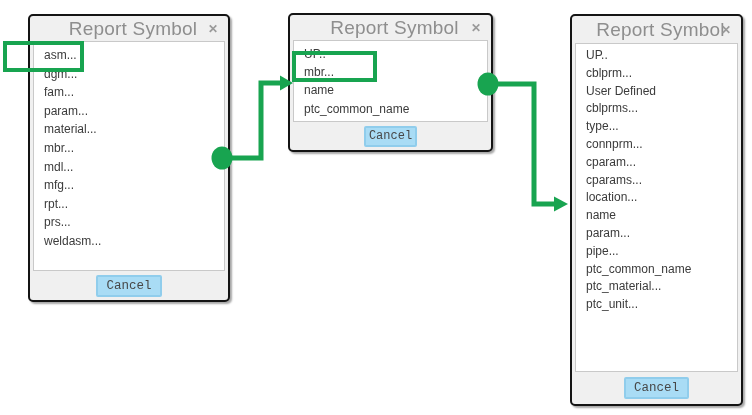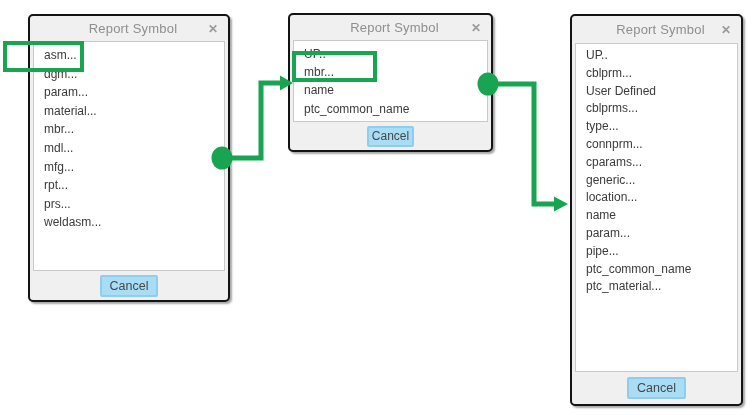--- a/index.html
+++ b/index.html
@@ -18,36 +18,36 @@
     border:2px solid var(--dialog-border); border-radius:5px;
     box-shadow:2px 2px 2px rgba(0,0,0,.35);
     display:flex; flex-direction:column;
   }
   .d1{left:28px;  top:14px; width:202px; height:288px;}
   .d2{left:288px; top:13px; width:205px; height:139px;}
   .d3{left:570px; top:14px; width:173px; height:392px;}
 
   .titlebar{flex:0 0 25px; position:relative; display:flex; align-items:center; justify-content:center;}
   .d3 .titlebar{flex-basis:27px;}
-  .title{font-size:13px; color:var(--title-text); letter-spacing:.2px;margin-left:8px;}
+  .title{font-size:19px; color:var(--title-text); letter-spacing:.2px;margin-left:8px;}
   .close{position:absolute; right:10px; top:50%; transform:translateY(-50%);
          font-size:12px; font-weight:bold; color:var(--close-icon); cursor:pointer; line-height:1;}
 
   .list{flex:1 1 auto; margin:0 3px; background:var(--list-bg);
         border:1px solid var(--list-border); overflow:hidden;
         font-size:12px; color:var(--item-text); padding:4px 0 0 10px;}
   .d1 .list{line-height:18.6px;}
   .d2 .list{line-height:18.2px;}
   .d3 .list{line-height:17.8px; padding-top:3px;}
   .item{white-space:nowrap; cursor:default;}
 
   .footer{flex:0 0 29px; display:flex; align-items:center; justify-content:center;}
   .d2 .footer{flex-basis:28px;}
   .d3 .footer{flex-basis:32px;}
-  .cancel{font-family:Liberation Sans, sans-serif; font-size:12.5px; color:var(--cancel-text);
+  .cancel{font-family:Liberation Mono, monospace; font-size:12.5px; color:var(--cancel-text);
           background:var(--cancel-bg); border:2px solid var(--cancel-border);
           border-radius:2px; height:22px; padding:0 8px; cursor:pointer;}
   .d2 .cancel{font-size:12px; padding:0 3px; height:21px;}
 
   .hl{position:absolute; border:4px solid var(--accent-green); pointer-events:none; z-index:5;}
   .hl1{left:3px;   top:41px; width:81px; height:31px;}
   .hl2{left:292px; top:51px; width:85px; height:31px;}
 
   #arrows{position:absolute; left:0; top:0; width:752px; height:415px;
           pointer-events:none; z-index:6;}
@@ -60,20 +60,21 @@
 <div id="canvas">
 
   <div class="dialog d1">
     <div class="titlebar">
       <span class="title">Report Symbol</span>
       <span class="close">✕</span>
     </div>
     <div class="list">
         <div class="item">asm...</div>
         <div class="item">dgm...</div>
+        <div class="item">fam...</div>
         <div class="item">param...</div>
         <div class="item">material...</div>
         <div class="item">mbr...</div>
         <div class="item">mdl...</div>
         <div class="item">mfg...</div>
         <div class="item">rpt...</div>
         <div class="item">prs...</div>
         <div class="item">weldasm...</div>
       </div>
     <div class="footer">
@@ -102,28 +103,29 @@
       <span class="title">Report Symbol</span>
       <span class="close">✕</span>
     </div>
     <div class="list">
         <div class="item">UP..</div>
         <div class="item">cblprm...</div>
         <div class="item">User Defined</div>
         <div class="item">cblprms...</div>
         <div class="item">type...</div>
         <div class="item">connprm...</div>
+        <div class="item">cparam...</div>
         <div class="item">cparams...</div>
-        <div class="item">generic...</div>
         <div class="item">location...</div>
         <div class="item">name</div>
         <div class="item">param...</div>
         <div class="item">pipe...</div>
         <div class="item">ptc_common_name</div>
         <div class="item">ptc_material...</div>
+        <div class="item">ptc_unit...</div>
       </div>
     <div class="footer">
       <button class="cancel">Cancel</button>
     </div>
   </div>
 
   <div class="hl hl1"></div>
   <div class="hl hl2"></div>
 
   <svg id="arrows" viewBox="0 0 752 415" xmlns="http://www.w3.org/2000/svg">

